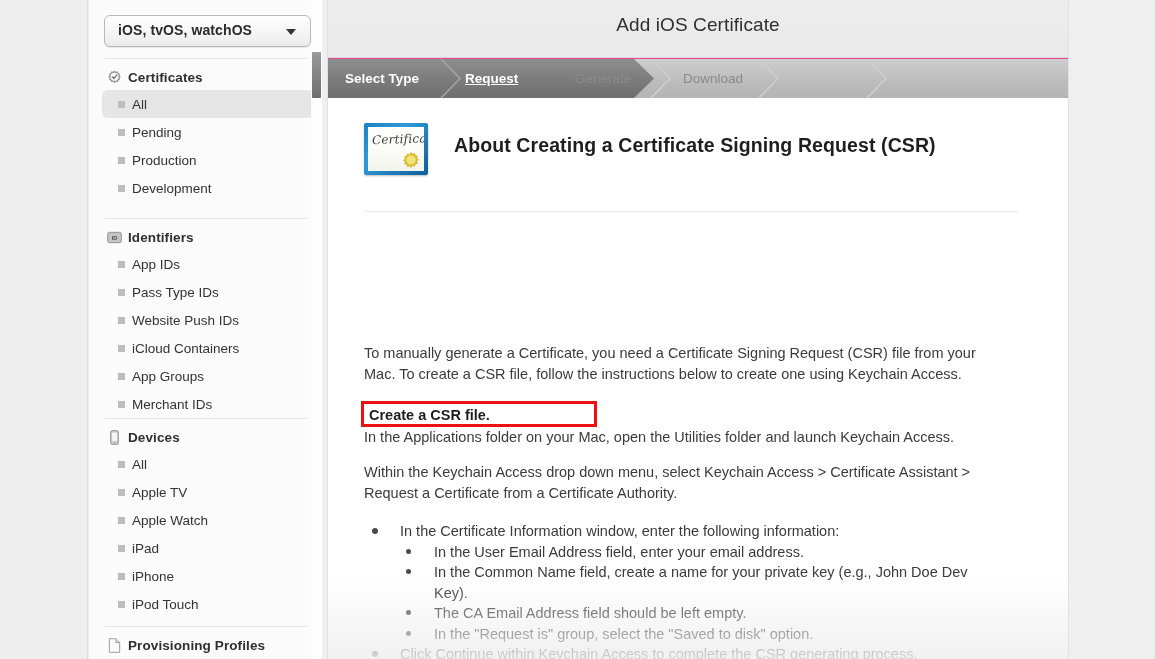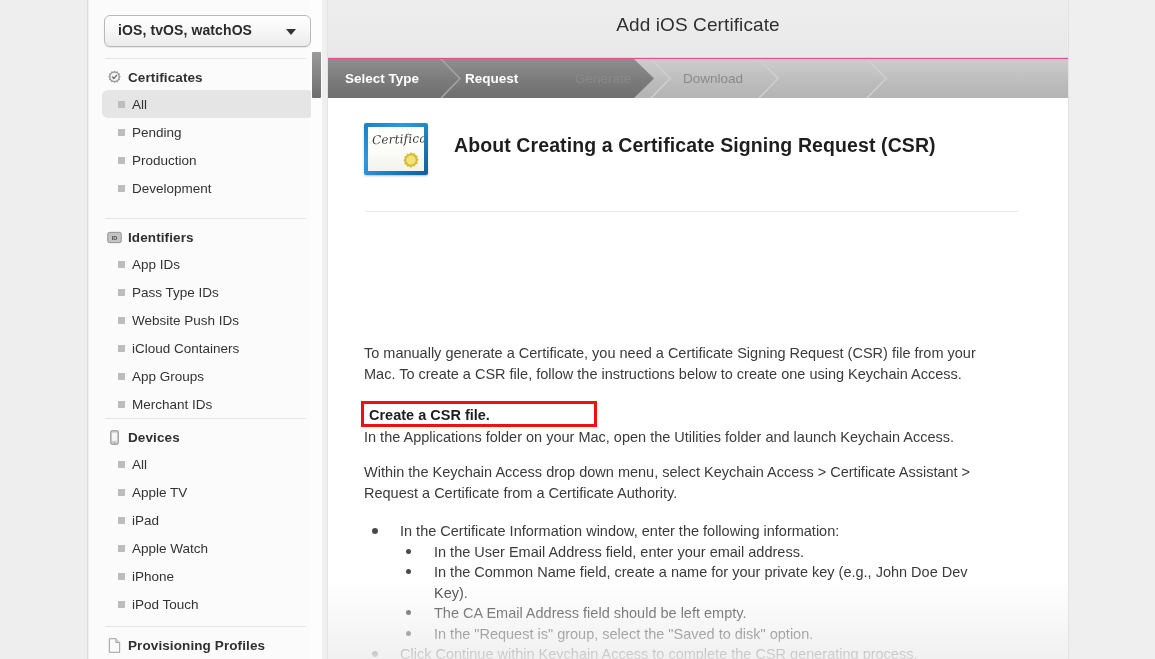--- a/index.html
+++ b/index.html
@@ -447,25 +447,25 @@
             <div class="sb-item">
               <span class="sb-bullet"></span>
               <span class="sb-item-label">All</span>
             </div>
             <div class="sb-item">
               <span class="sb-bullet"></span>
               <span class="sb-item-label">Apple TV</span>
             </div>
             <div class="sb-item">
               <span class="sb-bullet"></span>
+              <span class="sb-item-label">Apple Watch</span>
+            </div>
+            <div class="sb-item">
+              <span class="sb-bullet"></span>
               <span class="sb-item-label">iPad</span>
-            </div>
-            <div class="sb-item">
-              <span class="sb-bullet"></span>
-              <span class="sb-item-label">Apple Watch</span>
             </div>
             <div class="sb-item">
               <span class="sb-bullet"></span>
               <span class="sb-item-label">iPhone</span>
             </div>
             <div class="sb-item">
               <span class="sb-bullet"></span>
               <span class="sb-item-label">iPod Touch</span>
             </div>
           </div>
@@ -517,21 +517,21 @@
         <div class="wz-sep" style="left: 430px;"><svg width="22" height="39" viewBox="0 0 22 39" preserveAspectRatio="none">
             <path d="M1 0 L20 19.5 L1 39" fill="none" stroke="#cfcfcf" stroke-width="1.6"></path>
           </svg></div>
         <div class="wz-sep" style="left: 538px;"><svg width="22" height="39" viewBox="0 0 22 39" preserveAspectRatio="none">
             <path d="M1 0 L20 19.5 L1 39" fill="none" stroke="#cfcfcf" stroke-width="1.6"></path>
           </svg></div>
         <div class="wz-step" style="left: 17px;">
           <span class="wz-text" style="color: rgb(255, 255, 255); font-weight: bold;">Select Type</span>
         </div>
         <div class="wz-step" style="left: 137px;">
-          <span class="wz-text" style="color: rgb(255, 255, 255); font-weight: bold;">Request</span>
+          <span class="wz-text" style="color: rgb(255, 255, 255); font-weight: bold; text-decoration: underline;">Request</span>
         </div>
         <div class="wz-step" style="left: 247px;">
           <span class="wz-text" style="color: rgb(138, 138, 138); font-weight: normal;">Generate</span>
         </div>
         <div class="wz-step" style="left: 355px;">
           <span class="wz-text" style="color: rgb(138, 138, 138); font-weight: normal;">Download</span>
         </div>
       </div>
 
     <div class="content">

